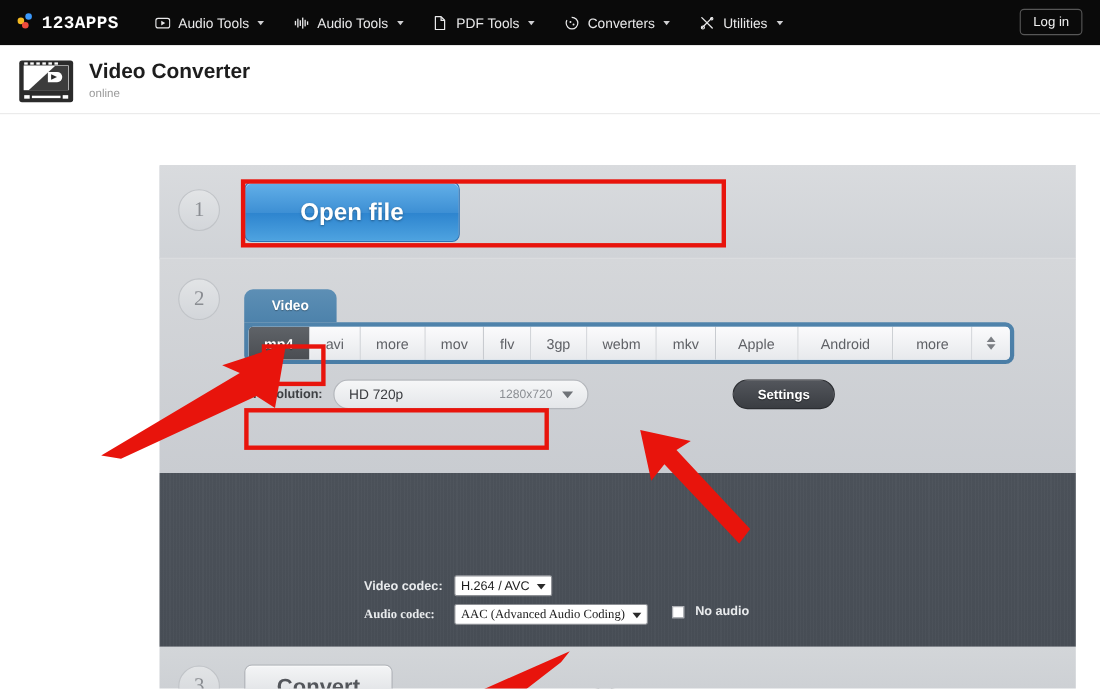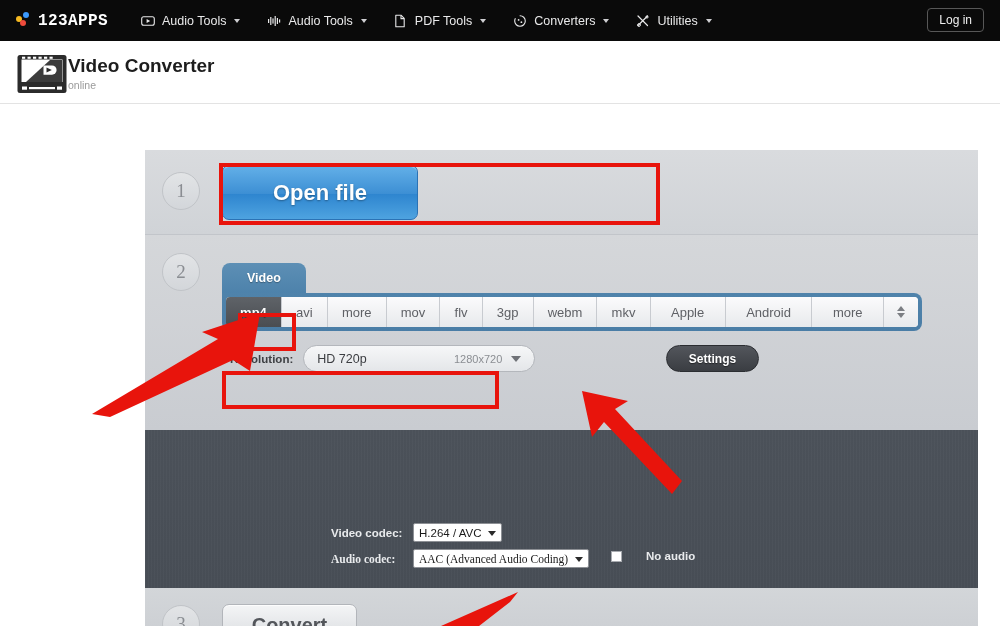--- a/index.html
+++ b/index.html
@@ -52,21 +52,21 @@
   }
   .login-btn {
     position:absolute; right:16px; top:8px;
     border:1px solid #575757; border-radius:4px;
     color:#f0f0f0; font-size:12px;
     padding:4px 11px; background:transparent; cursor:pointer;
   }
 
   
   .pagehead {
-    display:flex; align-items:center; 
+    display:flex; align-items:center; gap:13px;
     padding:13px 0 10px 16px;
     border-bottom: 1px solid #e3e3e3;
     height: 63px;
   }
   .applogo { width:52px; height:44px; flex:none; }
   .apptitle { font-size:19px; font-weight:bold; color:#1d1d1d; line-height:1.1; }
   .appsub { font-size:10.5px; color:#9a9a9a; margin-top:2px; }
 
   
   .stage {
@@ -206,21 +206,21 @@
     position:relative; cursor:pointer; white-space:nowrap;
   }
   .sel .scaret {
     position:absolute; right:5px; top:50%; margin-top:-2px;
     width:0;height:0;border-left:4px solid transparent;border-right:4px solid transparent;border-top:5px solid #2a2a2a;
   }
   .cb {
     width:11px; height:11px; background:#ffffff;
     border:1px solid #a8abb0; display:inline-block; cursor:pointer;
   }
-  .noaudio-wrap { position:absolute; left:466px; top:400px; display:flex; align-items:center; gap:24px; }
+  .noaudio-wrap { position:absolute; left:466px; top:400px; display:flex; align-items:center; gap:10px; }
   .noaudio-lbl { font-size:11.5px; color:#e9ebed; font-weight:bold;}
 
   .sizetitle { position:absolute; left:186px; top:441px; font-size:11.5px; font-weight:bold; color:#e9ebed; }
   .slider-min { position:absolute; left:186px; top:462px; font-size:10.5px; color:#d6d9dc; }
   .slider-max { position:absolute; left:496px; top:462px; font-size:10.5px; color:#d6d9dc; }
   .track {
     position:absolute; left:228px; top:467px; width:252px; height:5px;
     background:#14161a; border-radius:3px;
   }
   .knob {

